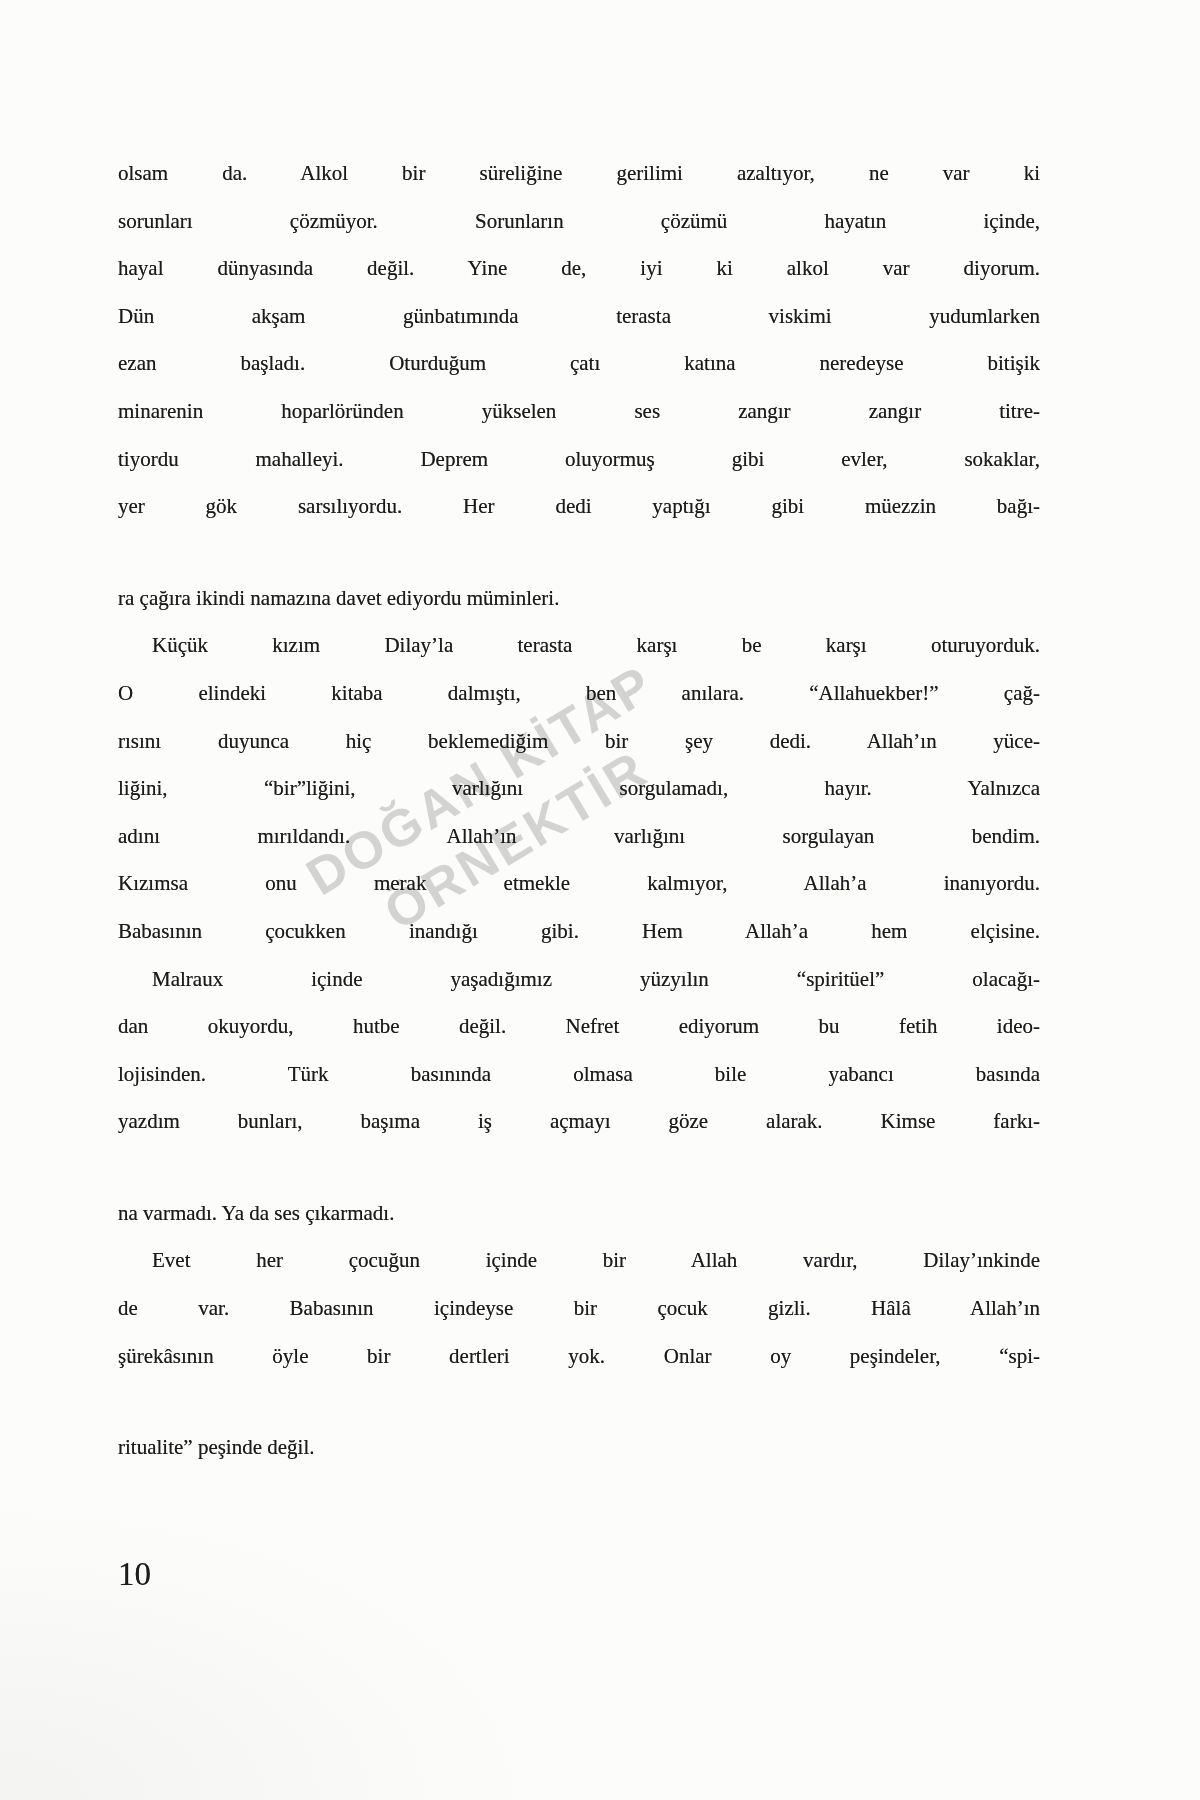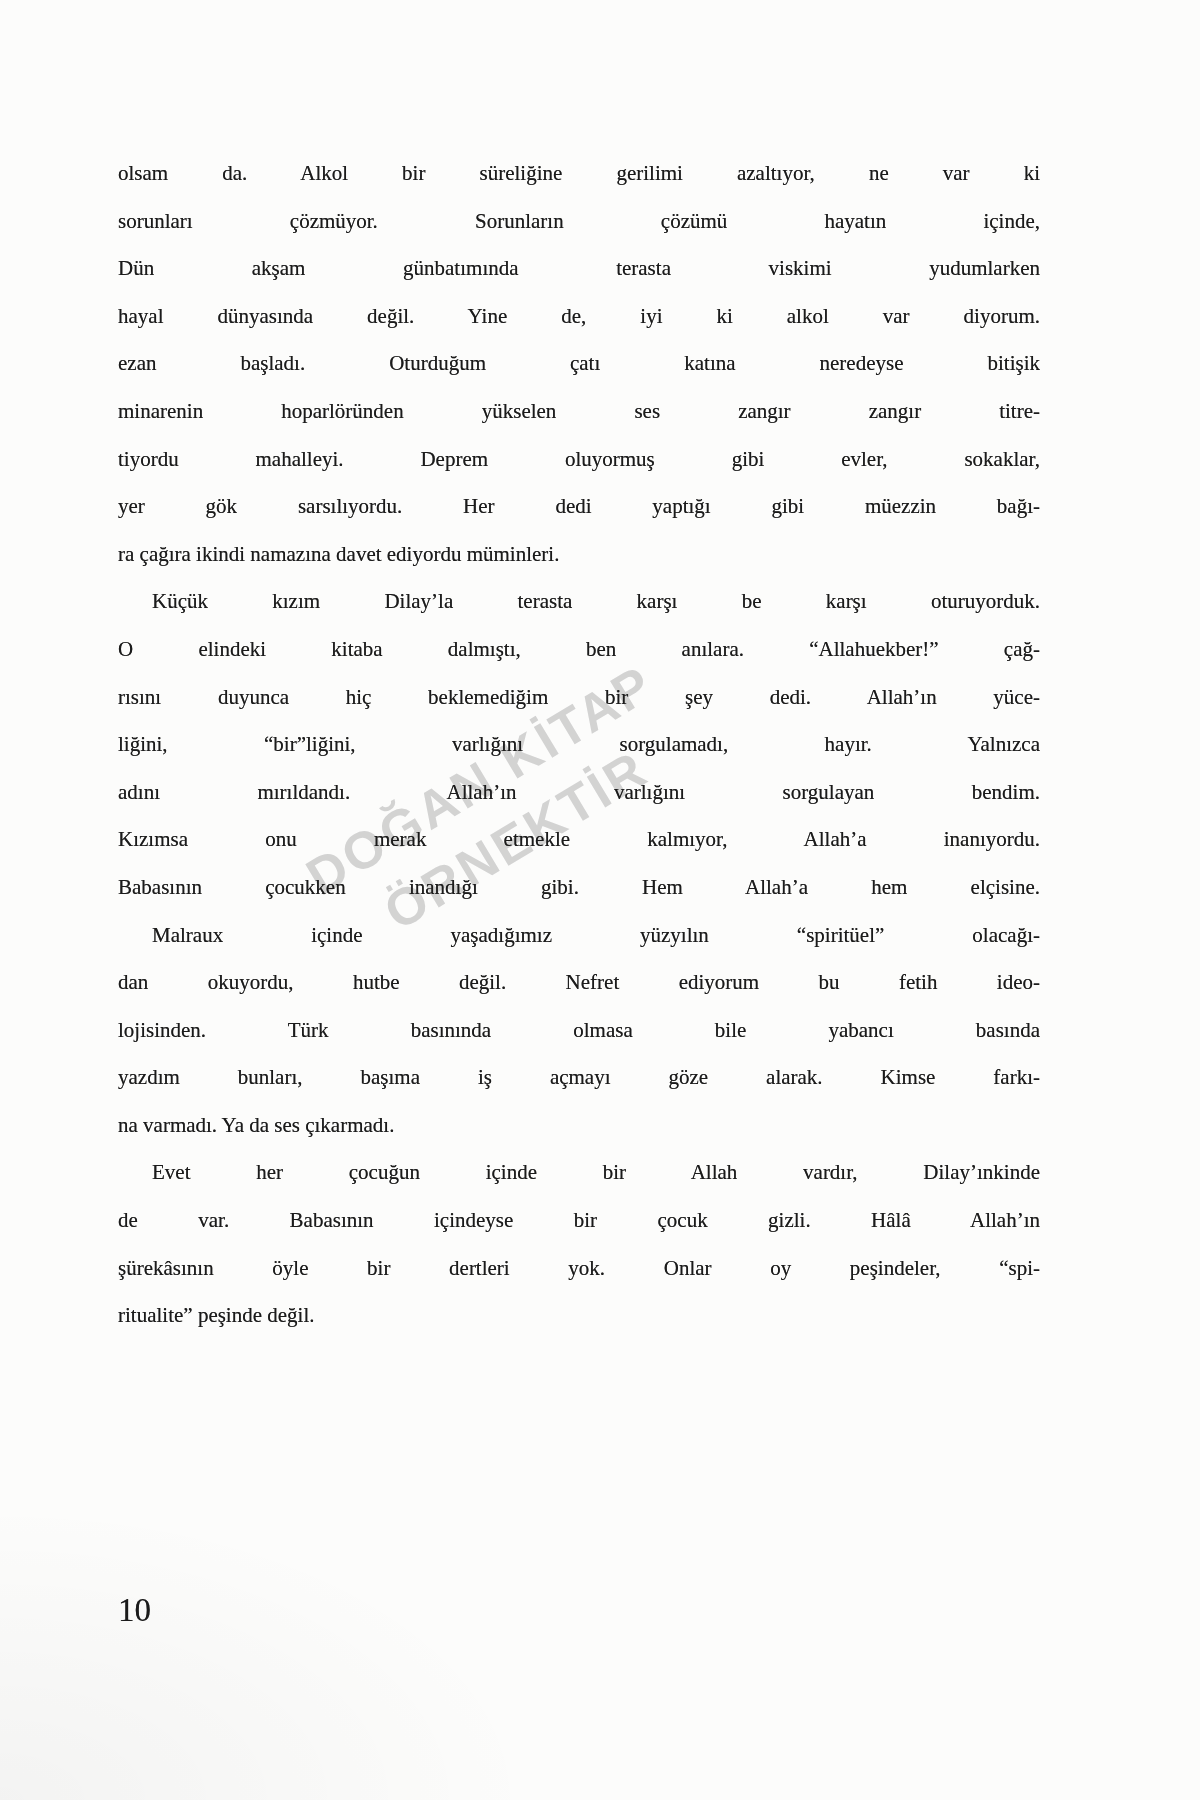--- a/index.html
+++ b/index.html
@@ -22,21 +22,21 @@
     color:#1b1b1b;
     font-size:21px;
     text-shadow:0 0 0.6px rgba(25,25,25,0.65);
   }
   .line{
     height:47.6px;line-height:47.6px;
     text-align:justify;
     text-align-last:justify;
     white-space:normal;
   }
-  .line.end{text-align-last:left;}
+  .line.end{text-align-last:left;margin-top:44px;}
   .line.indent{padding-left:34px;font-family:Liberation Serif, serif;}
   .watermark{
     position:absolute;
     left:498px;top:810px;
     transform:translate(-50%,-50%) rotate(-31deg);
     transform-origin:center center;
     text-align:center;
     font-family:"Liberation Sans","DejaVu Sans",sans-serif;
     font-weight:700;
     font-size:52px;
@@ -44,41 +44,41 @@
     letter-spacing:3px;
     color:#c9c9c9;
     opacity:0.8;
     white-space:nowrap;
     pointer-events:none;
     z-index:0;
   }
   .text-layer{position:relative;z-index:1;}
   .page-number{
     position:absolute;
-    left:118px;top:1592px;
+    left:118px;top:1556px;
     font-size:33px;color:#1b1b1b;
     text-shadow:0 0 0.6px rgba(25,25,25,0.65);
   }
 </style>
 </head>
 <body>
 
 <div class="page">
 
   <div class="watermark">
     <div>DOĞAN KİTAP</div>
     <div>ÖRNEKTİR</div>
   </div>
 
   <div class="text-layer">
     <div class="text-block">
       <div class="line">olsam da. Alkol bir süreliğine gerilimi azaltıyor, ne var ki</div>
       <div class="line">sorunları çözmüyor. Sorunların çözümü hayatın içinde,</div>
+      <div class="line">hayal dünyasında değil. Yine de, iyi ki alkol var diyorum.</div>
       <div class="line">Dün akşam günbatımında terasta viskimi yudumlarken</div>
-      <div class="line">hayal dünyasında değil. Yine de, iyi ki alkol var diyorum.</div>
       <div class="line">ezan başladı. Oturduğum çatı katına neredeyse bitişik</div>
       <div class="line">minarenin hoparlöründen yükselen ses zangır zangır titre-</div>
       <div class="line">tiyordu mahalleyi. Deprem oluyormuş gibi evler, sokaklar,</div>
       <div class="line">yer gök sarsılıyordu. Her dedi yaptığı gibi müezzin bağı-</div>
       <div class="line end">ra çağıra ikindi namazına davet ediyordu müminleri.</div>
       <div class="line indent">Küçük kızım Dilay’la terasta karşı be karşı oturuyorduk.</div>
       <div class="line">O elindeki kitaba dalmıştı, ben anılara. “Allahuekber!” çağ-</div>
       <div class="line">rısını duyunca hiç beklemediğim bir şey dedi. Allah’ın yüce-</div>
       <div class="line">liğini, “bir”liğini, varlığını sorgulamadı, hayır. Yalnızca</div>
       <div class="line">adını mırıldandı. Allah’ın varlığını sorgulayan bendim.</div>

